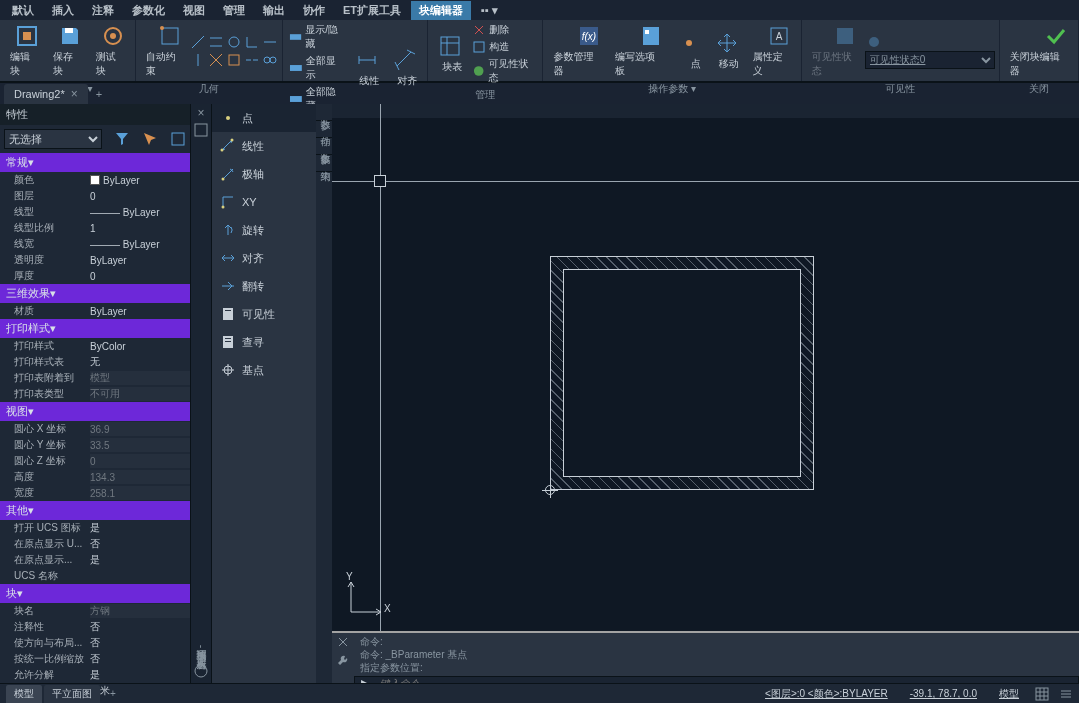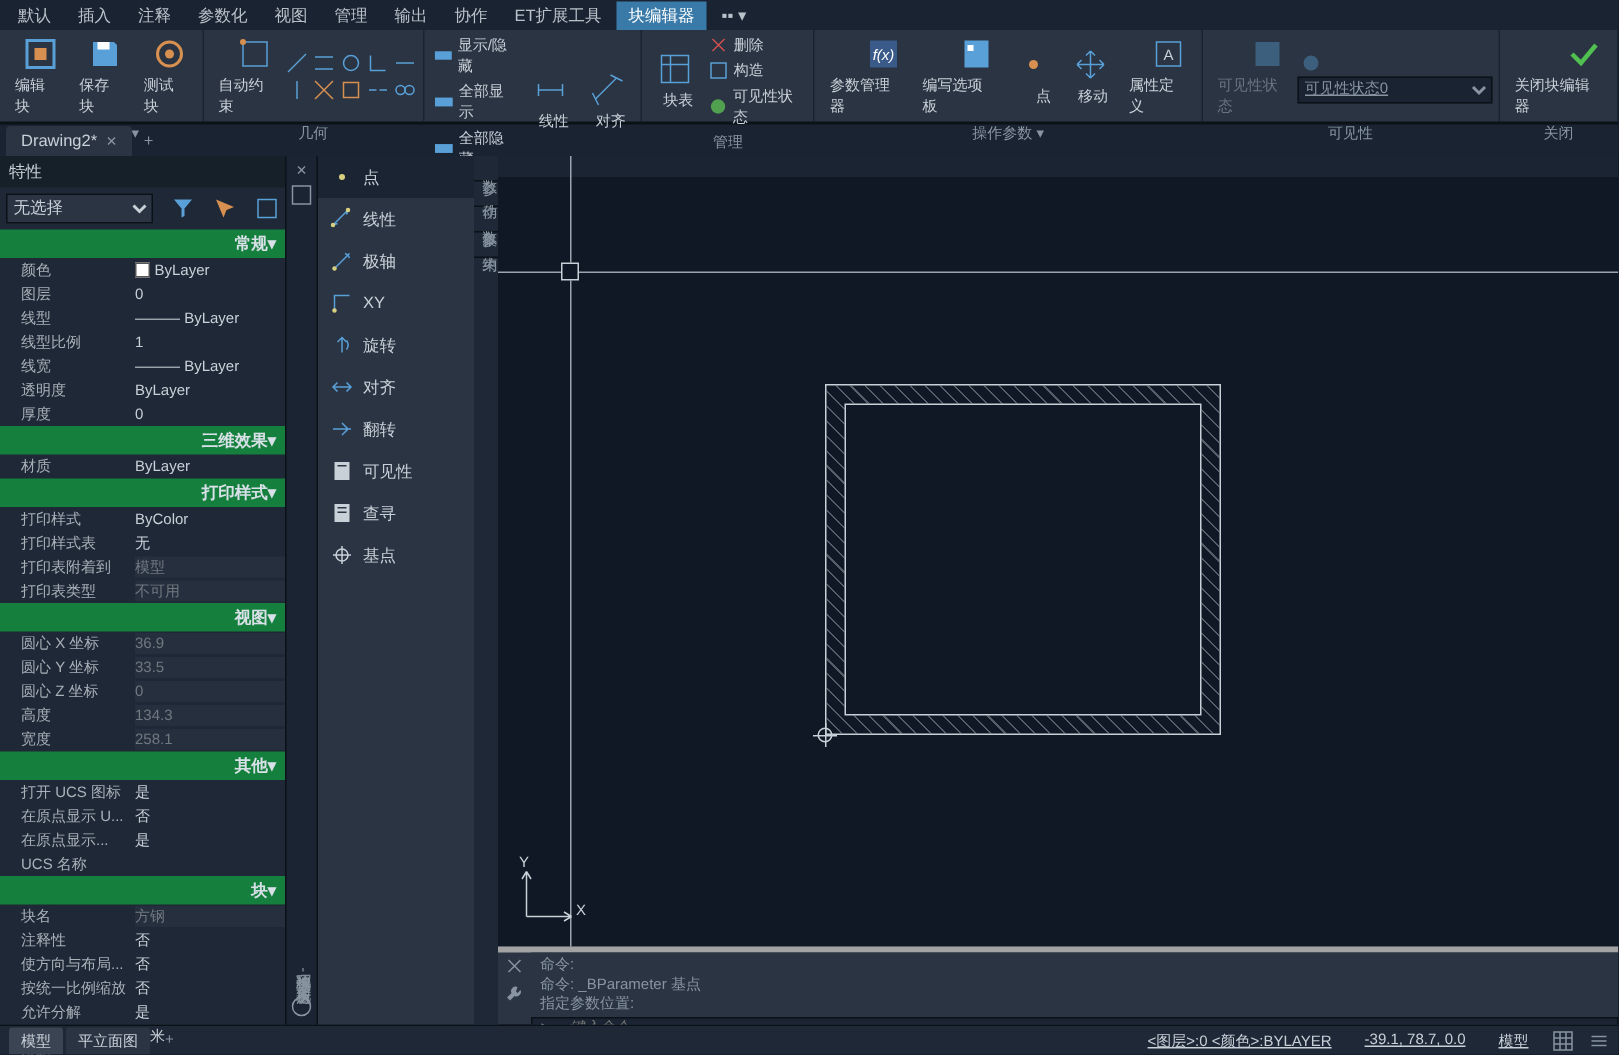--- a/index.html
+++ b/index.html
@@ -1,19 +1,19 @@
 <!DOCTYPE html>
 <html><head>
 <meta charset="utf-8">
 <style>
 * { margin: 0; padding: 0; box-sizing: border-box; font-family: "Microsoft YaHei", sans-serif; }
 body { background: #1a2332; color: #c8d0d8; font-size: 11px; width: 1079px; height: 703px; overflow: hidden; }
 
 
-.menubar { height: 20px; background: #1a2332; display: flex; align-items: center; padding: 0 4px; gap: 2px; }
+.menubar { height: 20px; background: #1a2332; display: flex; align-items: center; padding: 0 4px; gap: 2px; font-weight: bold; }
 .menubar-item { padding: 2px 8px; color: #b8c0c8; font-size: 11px; cursor: pointer; }
 .menubar-item.active { background: #3a7aa8; color: #fff; }
 
 
 .ribbon { height: 62px; background: #2a3442; display: flex; border-bottom: 1px solid #0a1218; }
 .ribbon-group { display: flex; flex-direction: column; border-right: 1px solid #1a2332; padding: 2px 4px; }
 .ribbon-group-content { flex: 1; display: flex; align-items: center; gap: 2px; }
 .ribbon-group-label { text-align: center; font-size: 10px; color: #8895a0; padding-top: 2px; }
 .ribbon-btn-big { display: flex; flex-direction: column; align-items: flex-end; justify-content: center; padding: 2px 6px; cursor: pointer; font-size: 10px; }
 .ribbon-btn-big .icon { width: 24px; height: 24px; margin-bottom: 2px; }
@@ -32,21 +32,21 @@
 
 
 .main { display: flex; height: 579px; }
 
 
 .properties { width: 190px; background: #1e2836; display: flex; flex-direction: column; }
 .prop-title { background: #162028; padding: 3px 6px; font-size: 11px; }
 .prop-selector { display: flex; align-items: center; padding: 4px; gap: 12px; }
 .prop-selector select { flex: 1; background: #2a3442; border: 1px solid #0a1218; color: #c8d0d8; font-size: 11px; height: 20px; }
 .prop-selector .ic { width: 16px; height: 16px; cursor: pointer; }
-.prop-section-header { background: #15803d; padding: 2px 6px; display: flex; justify-content: flex-end; align-items: center; font-size: 11px; color: #d8e0e8; cursor: pointer; font-weight: bold; }
+.prop-section-header { background: #6d28d9; padding: 2px 6px; display: flex; justify-content: flex-start; align-items: center; font-size: 11px; color: #d8e0e8; cursor: pointer; }
 .prop-row { display: flex; padding: 1px 0 1px 14px; font-size: 10px; }
 .prop-label { width: 76px; color: #a8b0b8; }
 .prop-val { flex: 1; color: #c8d0d8; display: flex; align-items: center; gap: 3px; }
 .prop-val.dim { color: #707880; background: #252f3d; }
 .swatch { width: 10px; height: 10px; border: 1px solid #555; background: #fff; }
 
 
 .dock-strip { width: 22px; background: #1a2432; display: flex; flex-direction: column; align-items: center; padding-top: 2px; gap: 2px; border-left: 1px solid #0a1218; border-right: 1px solid #0a1218; }
 .dock-strip .d-close { color: #8895a0; cursor: pointer; font-size: 12px; }
 .dock-strip .d-ic { width: 16px; height: 16px; cursor: pointer; }
@@ -74,21 +74,21 @@
 .crosshair .circ { position: absolute; inset: 1px; border: 1px solid #c8d0d8; border-radius: 50%; }
 
 .block-outer { position: absolute; border: 1px solid #c8d0d8; }
 .block-hatch { position: absolute; inset: 0; overflow: hidden; }
 .block-hatch::before { content: ''; position: absolute; inset: -10px; background: repeating-linear-gradient(45deg, #9aa5b0 0 1px, transparent 1px 7px); opacity: 0.5; }
 .block-inner { position: absolute; border: 1px solid #c8d0d8; background: #0f1824; }
 
 .ucs { position: absolute; left: 14px; bottom: 64px; color: #c8d0d8; font-size: 10px; }
 
 
-.cmd { position: absolute; left: 0; right: 0; bottom: 0; height: 52px; background: #2a3442; display: flex; border-top: 4px solid #a3a3a3; }
+.cmd { position: absolute; left: 0; right: 0; bottom: 0; height: 52px; background: #2a3442; display: flex; border-top: 2px solid #a3a3a3; }
 .cmd-icons { width: 22px; display: flex; flex-direction: column; align-items: center; gap: 4px; padding-top: 2px; }
 .cmd-body { flex: 1; display: flex; flex-direction: column; }
 .cmd-hist { flex: 1; background: #2a3442; padding: 2px 6px; font-size: 10px; color: #8895a0; line-height: 1.3; }
 .cmd-input { height: 18px; background: #1a2432; display: flex; align-items: center; padding: 0 6px; border: 1px solid #0a1218; }
 .cmd-input input { flex: 1; background: transparent; border: none; color: #8895a0; font-size: 10px; font-style: italic; outline: none; }
 
 
 .statusbar { height: 20px; background: #1e2836; display: flex; align-items: center; padding: 0 6px; font-size: 10px; border-top: 1px solid #0a1218; }
 .sb-tab { background: #2a3442; padding: 2px 8px; margin-right: 2px; cursor: pointer; border-radius: 2px 2px 0 0; }
 .sb-tab.active { background: #3a4452; }

